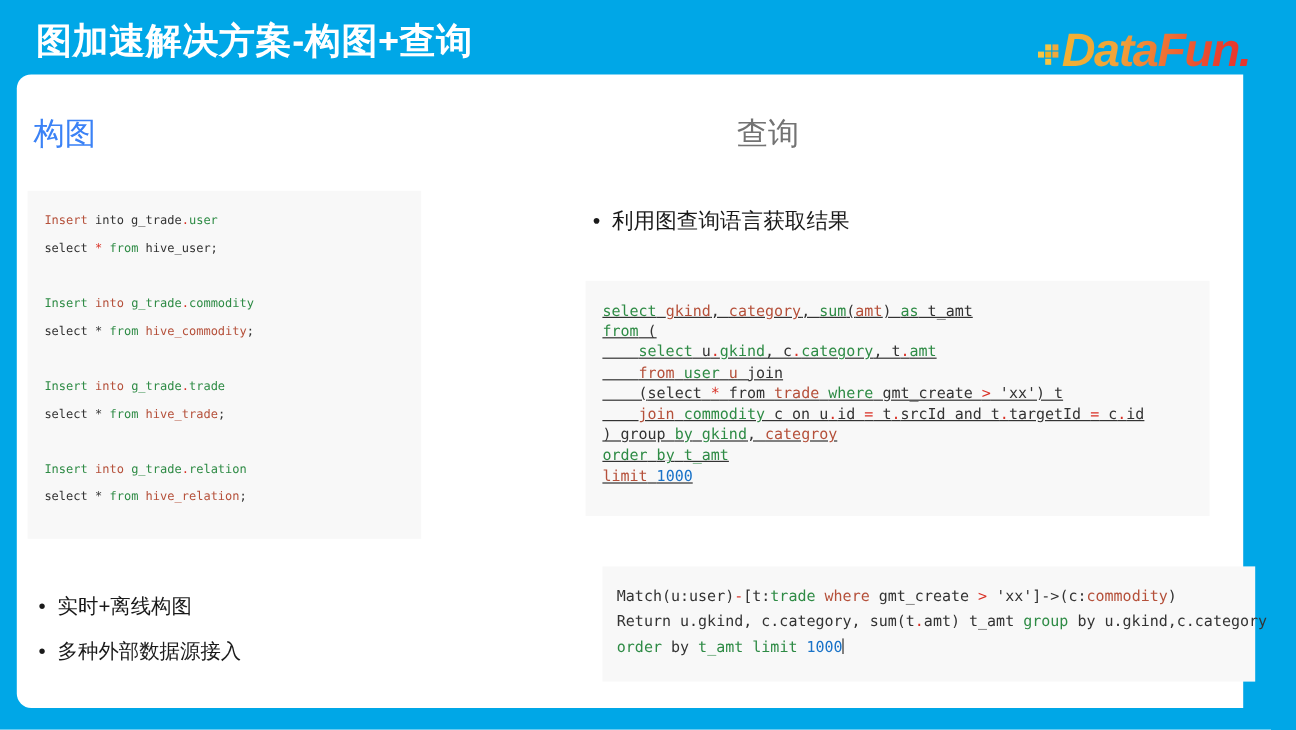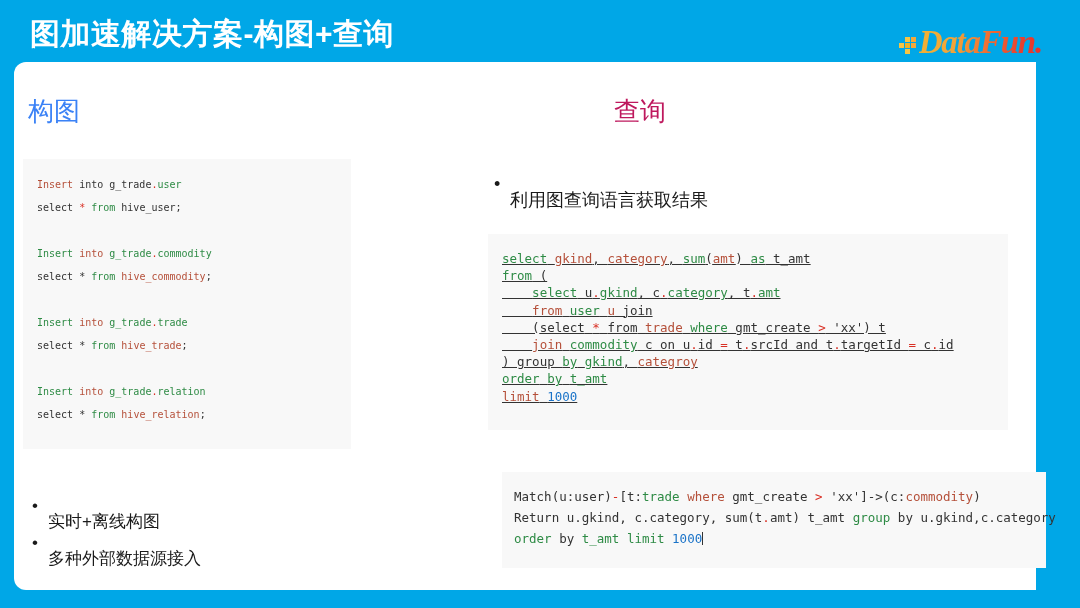--- a/index.html
+++ b/index.html
@@ -48,22 +48,22 @@
     grid-template-rows: repeat(3, 5px);
     gap: 1px;
     margin-right: 3px;
     transform: translateY(3px);
   }
   .logo-dots i { display: block; width: 5px; height: 5px; background: #f0b323; }
   .logo-dots i.d0 { background: transparent; }
   .logo-dots i.d1 { background: #f5c544; }
   .logo-dots i.d2 { background: #f2a83b; }
   .logo-text {
-    font-family: Liberation Serif, serif;
-    font-size: 33px;
+    font-family: Liberation Sans, sans-serif;
+    font-size: 39px;
     font-weight: bold;
     font-style: italic;
     letter-spacing: -1.2px;
     background: linear-gradient(100deg, #f2b233 0%, #f0a43a 30%, #ef6a33 58%, #e8402f 82%, #e5322c 100%);
     -webkit-background-clip: text;
     background-clip: text;
     color: transparent;
     line-height: 1;
   }
 
@@ -84,21 +84,21 @@
     left: 14px;
     top: 32px;
     font-size: 26px;
     color: #3b82f6;
   }
   #heading-query {
     position: absolute;
     left: 600px;
     top: 32px;
     font-size: 26px;
-    color: #be185d;
+    color: #737373;
   }
 
   
   .code-block {
     position: absolute;
     background: #f8f8f8;
     font-family: "DejaVu Sans Mono", monospace;
     white-space: pre;
     color: #333333;
   }
@@ -150,21 +150,21 @@
     align-items: flex-start;
     color: #1a1a1a;
   }
   .bullet-dot {
     width: 16px;
     flex: 0 0 16px;
     font-size: 17px;
     line-height: 22px;
     color: #1a1a1a;
   }
-  .bullet-text { font-size: 17px; line-height: 22px; margin-top: 16px; }
+  .bullet-text { font-size: 17px; line-height: 22px; }
 
   #bullet-realtime  { left: 18px;  top: 433px; }
   #bullet-sources   { left: 18px;  top: 470px; }
   #bullet-query-lang{ left: 480px; top: 110px; }
   #bullet-query-lang .bullet-text,
   #bullet-query-lang .bullet-dot { font-size: 18px; line-height: 24px; }
 </style>
 </head>
 <body>
 

